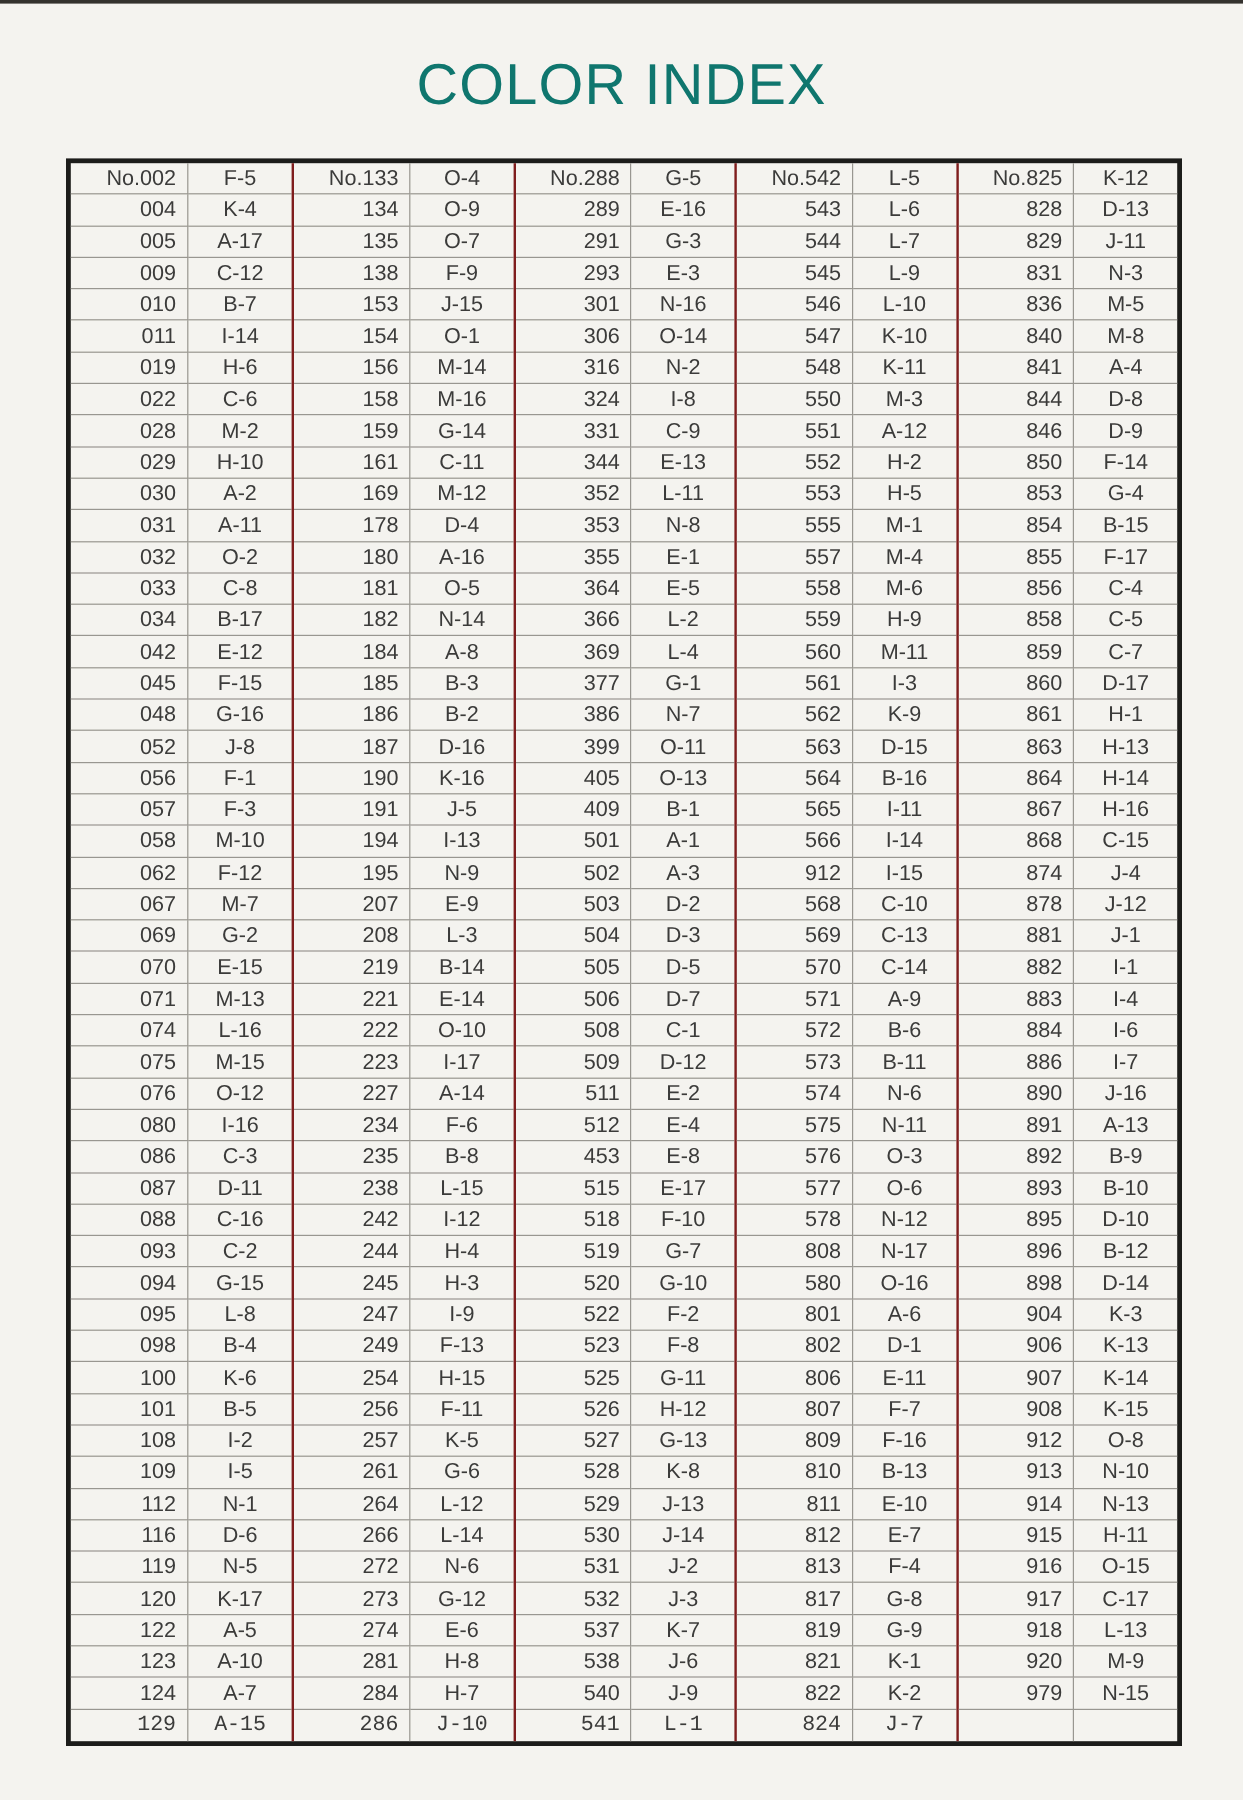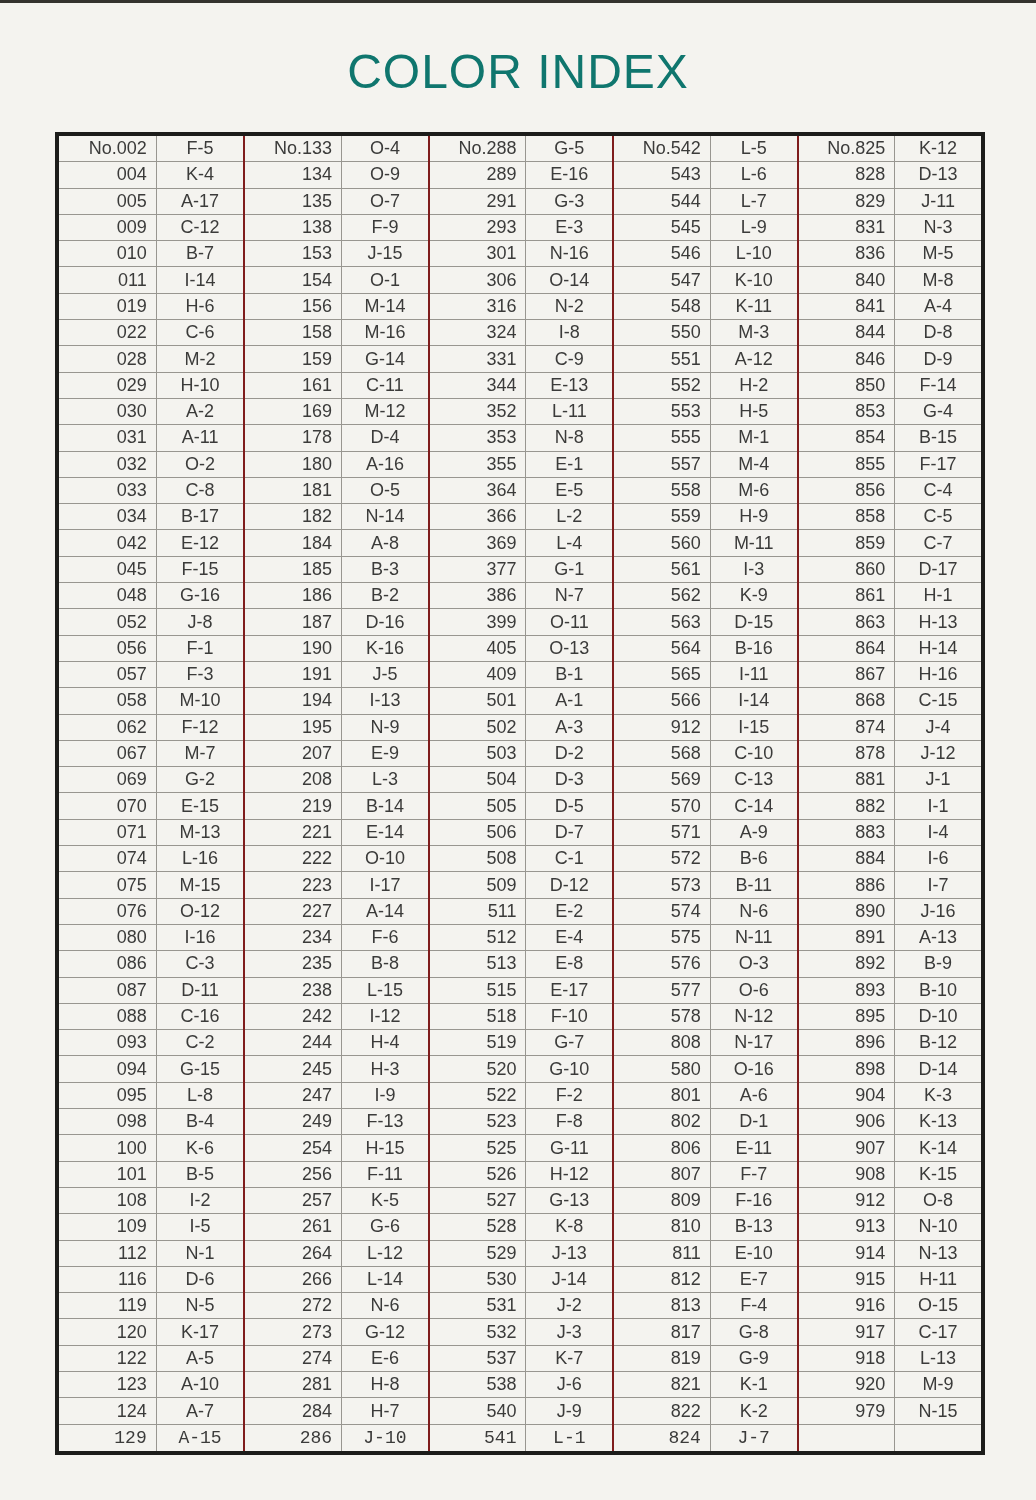--- a/index.html
+++ b/index.html
@@ -356,21 +356,21 @@
       <div class="cell no-cell">506</div>
       <div class="cell code-cell">D-7</div>
       <div class="cell no-cell">508</div>
       <div class="cell code-cell">C-1</div>
       <div class="cell no-cell">509</div>
       <div class="cell code-cell">D-12</div>
       <div class="cell no-cell">511</div>
       <div class="cell code-cell">E-2</div>
       <div class="cell no-cell">512</div>
       <div class="cell code-cell">E-4</div>
-      <div class="cell no-cell">513</div>
+      <div class="cell no-cell">453</div>
       <div class="cell code-cell">E-8</div>
       <div class="cell no-cell">515</div>
       <div class="cell code-cell">E-17</div>
       <div class="cell no-cell">518</div>
       <div class="cell code-cell">F-10</div>
       <div class="cell no-cell">519</div>
       <div class="cell code-cell">G-7</div>
       <div class="cell no-cell">520</div>
       <div class="cell code-cell">G-10</div>
       <div class="cell no-cell">522</div>

